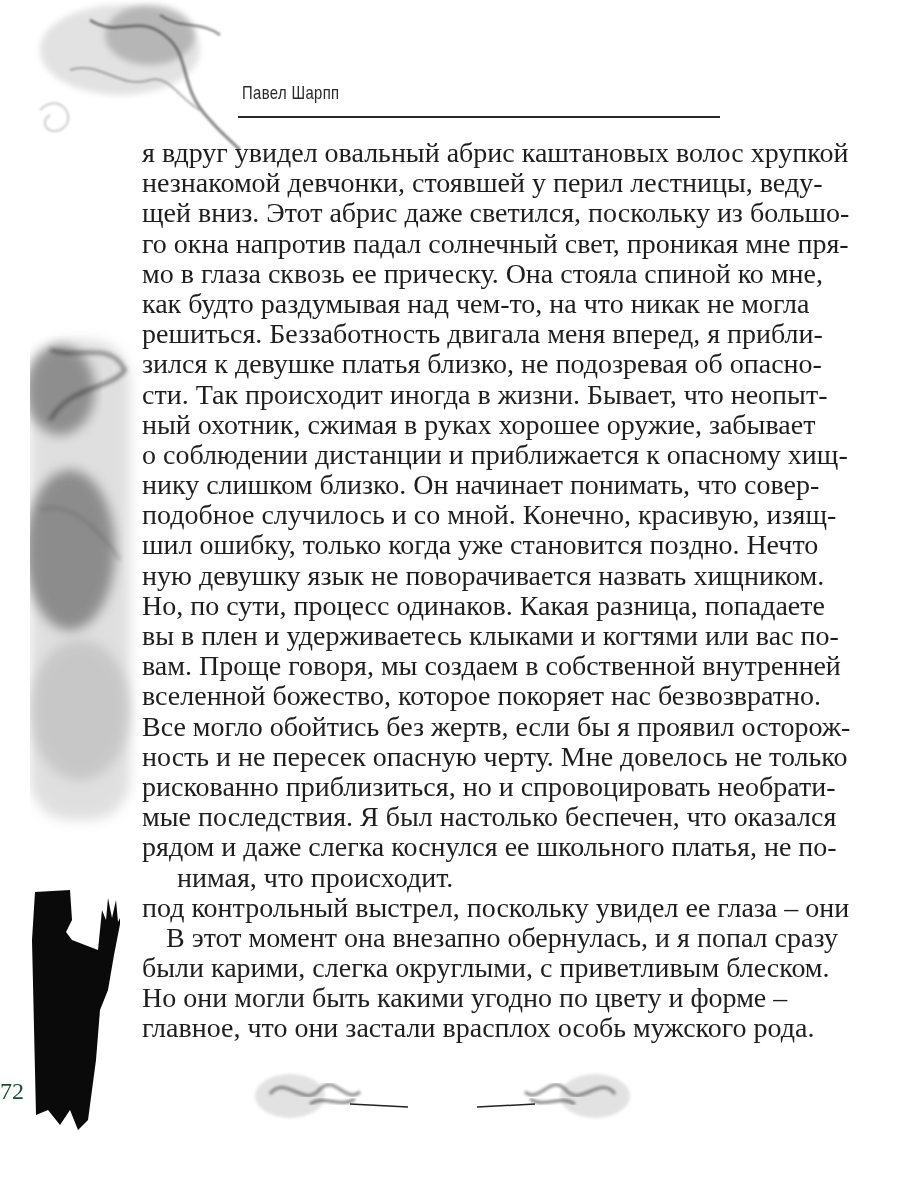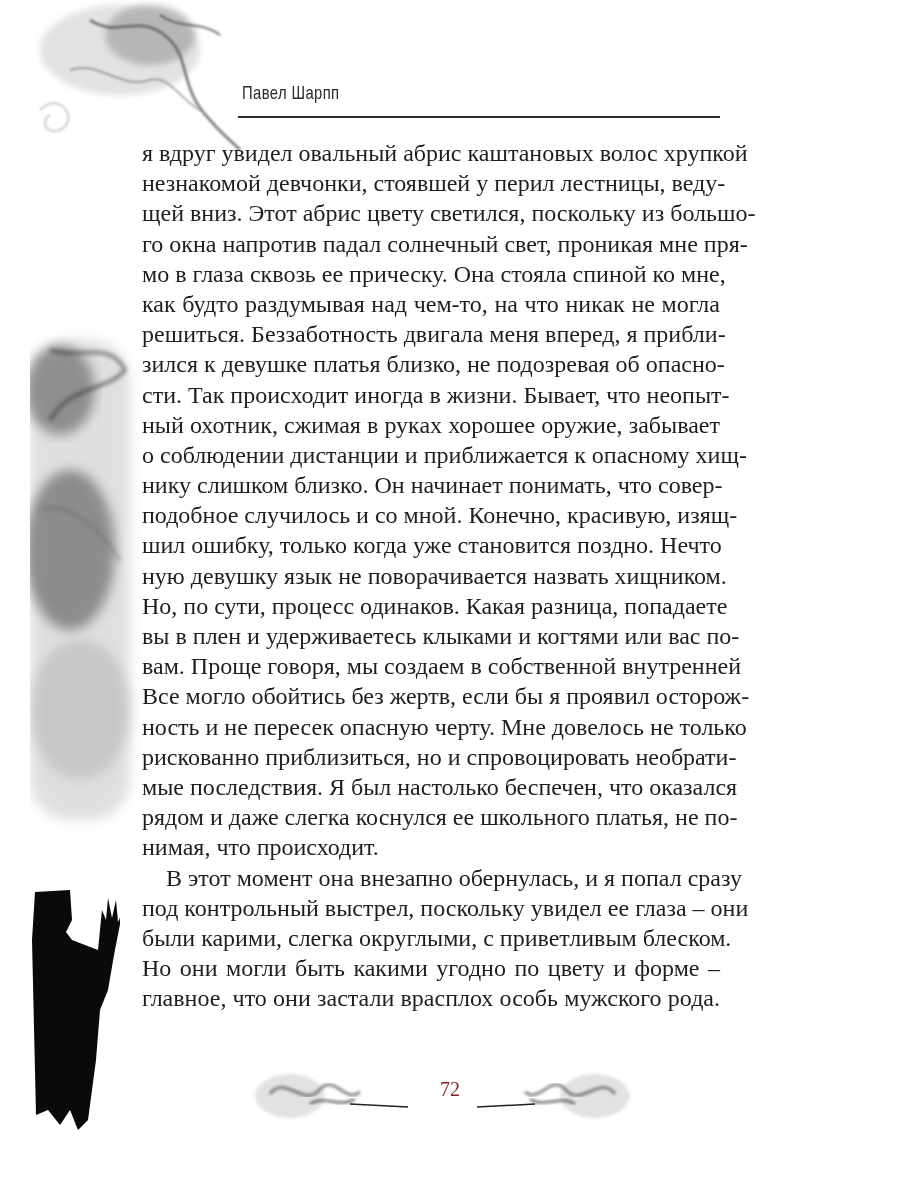--- a/index.html
+++ b/index.html
@@ -5,25 +5,25 @@
   html, body { margin:0; padding:0; background:#ffffff; }
   body { width:900px; height:1200px; position:relative; overflow:hidden; font-family:"Liberation Serif", serif; color:#1e1e1e; }
 
   .smoke-top { position:absolute; left:30px; top:0; width:220px; height:150px; }
   .smoke-left { position:absolute; left:30px; top:330px; width:110px; height:500px; }
   .silhouette { position:absolute; left:30px; top:880px; width:90px; height:260px; }
 
   .running-head { position:absolute; left:242px; top:82px; font-family:"Liberation Sans", sans-serif; font-size:19px; letter-spacing:0.5px; color:#2a2a2a; transform:scaleX(0.78); transform-origin:left; }
   .head-rule { position:absolute; left:238px; top:116px; width:482px; height:2px; background:#2a2a2a; }
 
-  .text-block { position:absolute; left:142px; top:138px; width:578px; font-size:24px; line-height:30.2px; }
+  .text-block { position:absolute; left:142px; top:138px; width:578px; font-size:28px; line-height:30.2px; }
   .line { display:block; white-space:nowrap; text-align:justify; text-align-last:justify; height:30.2px; }
-  .line.last { text-align-last:left; }
+  .line.last { text-align-last:left;margin-left:35px; }
   .line.indent { text-indent:24px; }
-  .page-number { position:absolute; left:0; width:900px; top:1078px; text-align:center; font-size:20px; color:#7f1d1d; }
+  .page-number { position:absolute; left:0; width:900px; top:1078px; text-align:left; font-size:24px; color:#14532d; }
   .orn-left { position:absolute; left:250px; top:1064px; width:160px; height:76px; }
   .orn-right { position:absolute; left:475px; top:1064px; width:160px; height:76px; }
 </style>
 </head>
 <body>
 
 <svg class="smoke-top" viewBox="0 0 220 150">
   <defs>
     <filter id="blur1">
         <feGaussianBlur stdDeviation="3"></feGaussianBlur>
@@ -60,44 +60,45 @@
 <svg class="silhouette" viewBox="0 0 90 260">
   <path d="M5,12 L40,10 L42,40 L36,52 L42,60 L68,70 L72,30 L76,40 L78,18 L82,38 L86,20 L88,42 L92,34 L84,75 L78,110 L70,130 L66,180 L58,240 L48,250 L40,230 L30,245 L18,230 L6,235 L2,60 Z" fill="#0a0a0a"></path>
 </svg>
 
 <div class="running-head">Павел Шарпп</div>
 <div class="head-rule"></div>
 
 <div class="text-block">
   <span class="line">я вдруг увидел овальный абрис каштановых волос хрупкой</span>
   <span class="line">незнакомой девчонки, стоявшей у перил лестницы, веду-</span>
-  <span class="line">щей вниз. Этот абрис цвету светился, поскольку из большо-</span>
+  <span class="line">щей вниз. Этот абрис даже светился, поскольку из большо-</span>
   <span class="line">го окна напротив падал солнечный свет, проникая мне пря-</span>
   <span class="line">мо в глаза сквозь ее прическу. Она стояла спиной ко мне,</span>
   <span class="line">как будто раздумывая над чем-то, на что никак не могла</span>
   <span class="line">решиться. Беззаботность двигала меня вперед, я прибли-</span>
   <span class="line">зился к девушке платья близко, не подозревая об опасно-</span>
   <span class="line">сти. Так происходит иногда в жизни. Бывает, что неопыт-</span>
   <span class="line">ный охотник, сжимая в руках хорошее оружие, забывает</span>
   <span class="line">о соблюдении дистанции и приближается к опасному хищ-</span>
   <span class="line">нику слишком близко. Он начинает понимать, что совер-</span>
   <span class="line">подобное случилось и со мной. Конечно, красивую, изящ-</span>
   <span class="line">шил ошибку, только когда уже становится поздно. Нечто</span>
   <span class="line">ную девушку язык не поворачивается назвать хищником.</span>
   <span class="line">Но, по сути, процесс одинаков. Какая разница, попадаете</span>
   <span class="line">вы в плен и удерживаетесь клыками и когтями или вас по-</span>
   <span class="line">вам. Проще говоря, мы создаем в собственной внутренней</span>
+  <span class="line">вселенной божество, которое покоряет нас безвозвратно.</span>
   <span class="line">Все могло обойтись без жертв, если бы я проявил осторож-</span>
   <span class="line">ность и не пересек опасную черту. Мне довелось не только</span>
   <span class="line">рискованно приблизиться, но и спровоцировать необрати-</span>
   <span class="line">мые последствия. Я был настолько беспечен, что оказался</span>
   <span class="line">рядом и даже слегка коснулся ее школьного платья, не по-</span>
   <span class="line last">нимая, что происходит.</span>
+  <span class="line">под контрольный выстрел, поскольку увидел ее глаза – они</span>
   <span class="line indent">В этот момент она внезапно обернулась, и я попал сразу</span>
-  <span class="line">под контрольный выстрел, поскольку увидел ее глаза – они</span>
   <span class="line">были карими, слегка округлыми, с приветливым блеском.</span>
   <span class="line">Но они могли быть какими угодно по цвету и форме –</span>
   <span class="line">главное, что они застали врасплох особь мужского рода.</span>
 </div>
 
 <svg class="orn-left" viewBox="0 0 160 76">
   <defs>
       <filter id="blur5">
         <feGaussianBlur stdDeviation="1.5"></feGaussianBlur>
       </filter>

